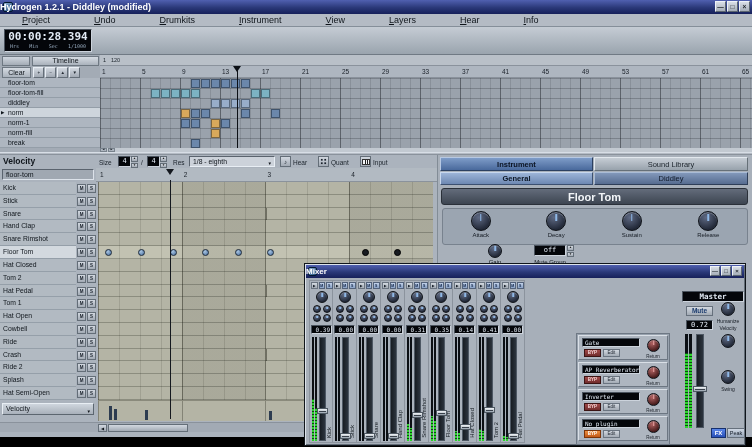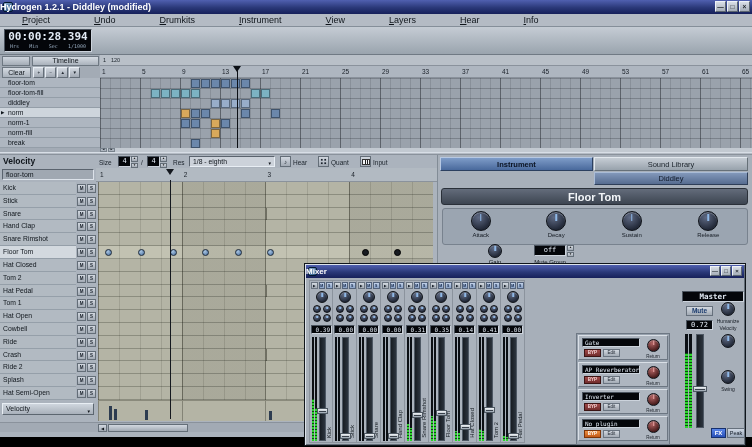--- a/index.html
+++ b/index.html
@@ -493,20 +493,21 @@
     </div>
   <div class="pe-hscroll">
     <div class="hsarrow" style="left:98px">◀</div>
     <div class="hsthumb"></div>
     <div class="hsarrow" style="left:427px">▶</div>
   </div>
 
   <div class="rack"></div>
   <div class="tab bluebtn" id="tab-instrument">Instrument</div>
   <div class="tab" id="tab-soundlib">Sound Library</div>
+  <div class="tab" id="tab-general">General</div>
   <div class="tab" id="tab-layers">Diddley</div>
   <div id="nameplate">Floor Tom</div>
   <div id="adsr">
       <div class="kgroup">
         <div class="knob k20"></div>
         <div class="klabel">Attack</div>
       </div>
       <div class="kgroup">
         <div class="knob k20"></div>
         <div class="klabel">Decay</div>

